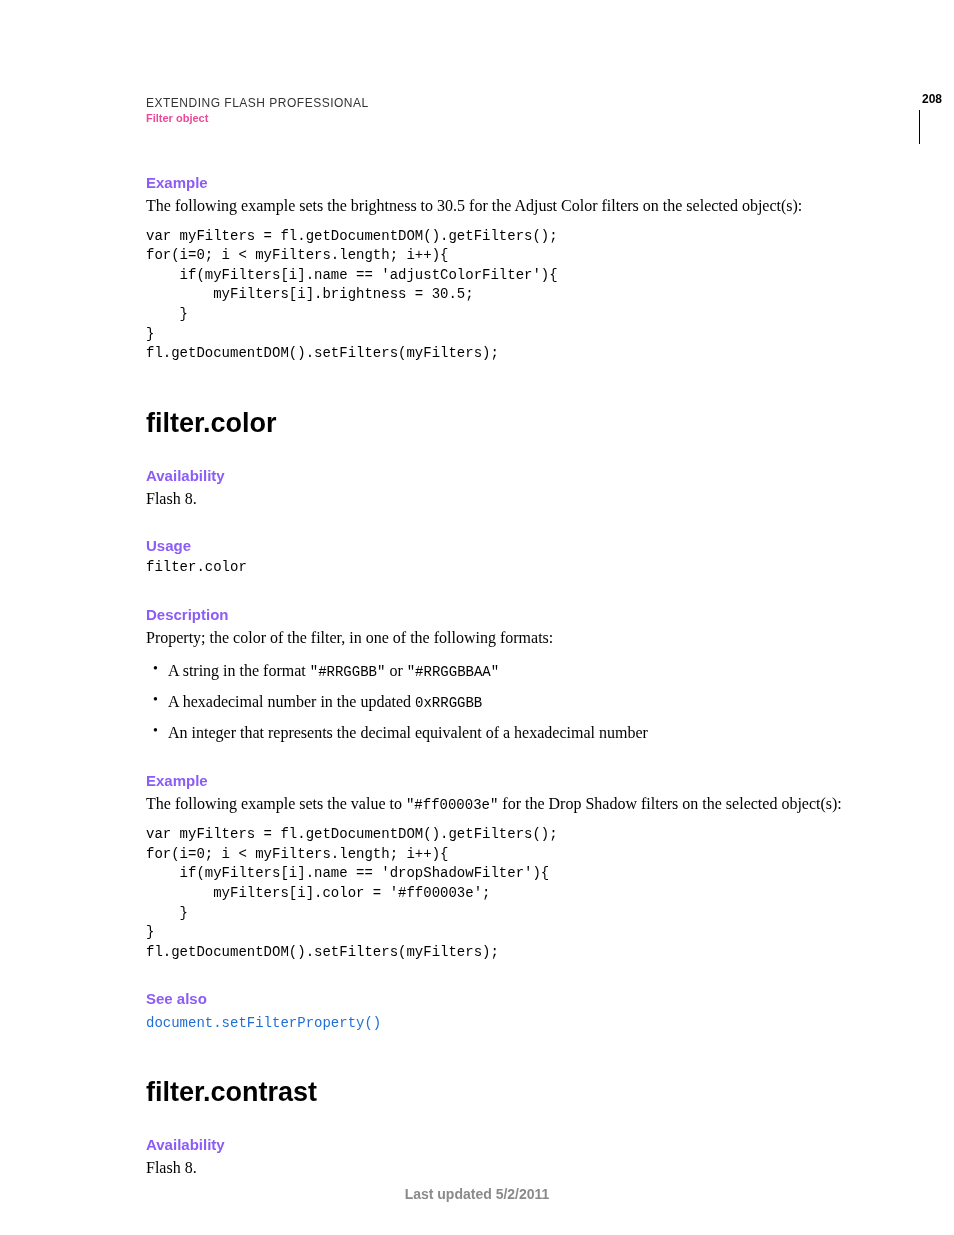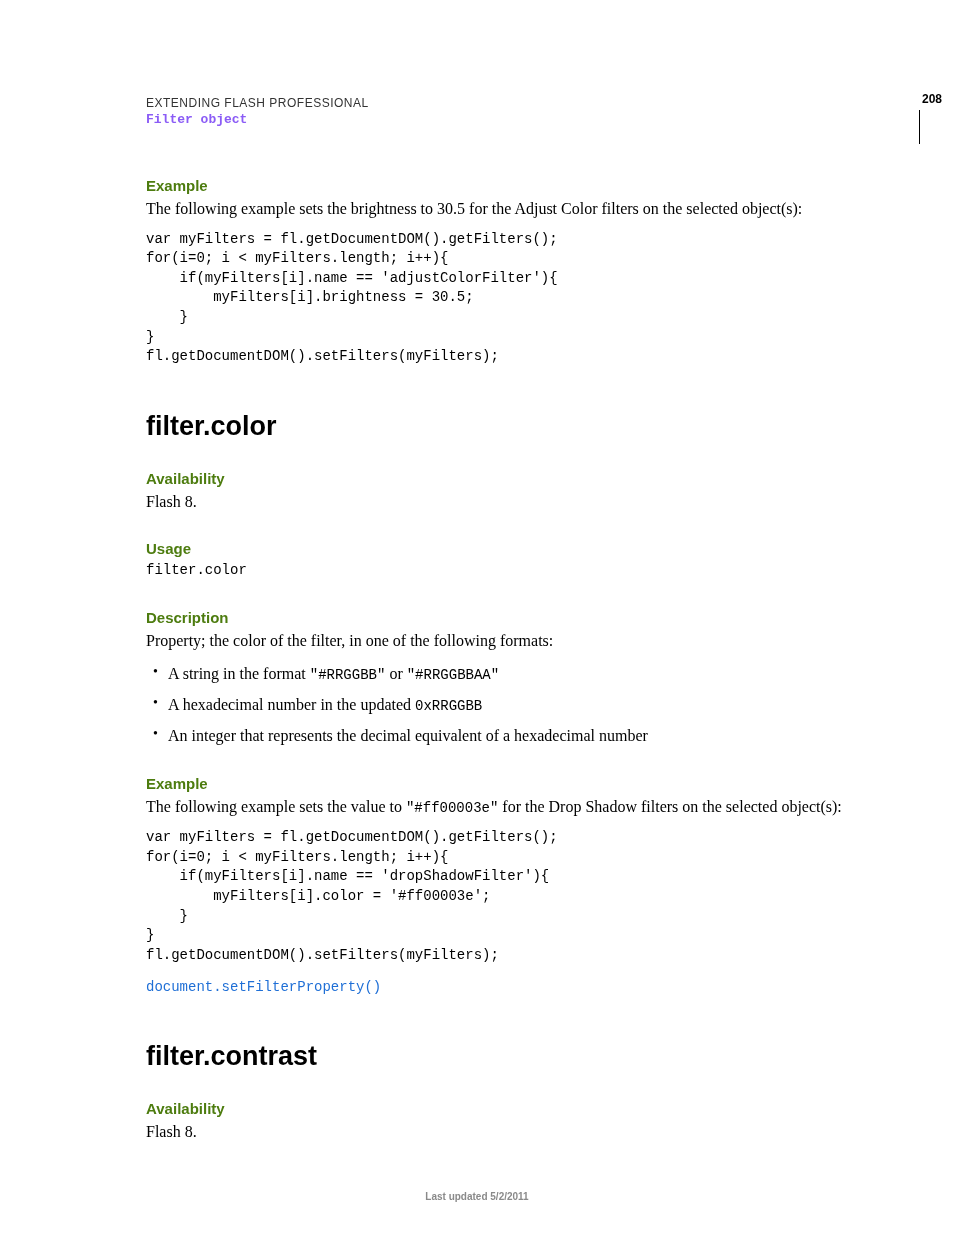--- a/index.html
+++ b/index.html
@@ -21,24 +21,24 @@
     position: relative;
     margin-bottom: 50px;
   }
   .header-line1 {
     font-family: "Myriad Pro", Arial, sans-serif;
     font-size: 12px;
     letter-spacing: 0.5px;
     color: #333;
   }
   .header-line2 {
-    font-family: Liberation Mono, monospace;
-    font-size: 13px;
+    font-family: Liberation Sans, sans-serif;
+    font-size: 11px;
     font-weight: 700;
-    color: #8b5cf6;
+    color: #ec4899;
     margin-top: 2px;
   }
   .page-number {
     position: absolute;
     top: -4px;
     right: -78px;
     font-family: "Myriad Pro", Arial, sans-serif;
     font-size: 12px;
     font-weight: 700;
     color: #000;
@@ -50,21 +50,21 @@
     right: -56px;
     width: 1px;
     height: 34px;
     background: #000;
   }
   .section-heading {
     font-family: "Myriad Pro", Arial, sans-serif;
     font-weight: 700;
     font-size: 15px;
     margin: 28px 0 4px 0;
-    color: #4d7c0f;
+    color: #8b5cf6;
   }
   .body-text {
     font-size: 16px;
     line-height: 1.35;
     margin: 2px 0 10px 0;
     color: #000;
   }
   pre.codeblock {
     font-family: "Courier New", monospace;
     font-size: 14px;
@@ -115,21 +115,21 @@
     font-size: 14px;
   }
   .footer {
     position: absolute;
     bottom: 36px;
     left: 0;
     width: 954px;
     text-align: center;
     font-family: "Myriad Pro", Arial, sans-serif;
     font-weight: 700;
-    font-size: 10px;
+    font-size: 14px;
     color: #8a8a8a;
   }
 </style>
 </head>
 <body>
 
 <div class="page">
 
   <div class="header">
     <div class="header-line1">EXTENDING FLASH PROFESSIONAL</div>
@@ -176,20 +176,21 @@
     <span>The following example sets the value to </span><span class="mono-inline">"#ff00003e"</span><span> for the Drop Shadow filters on the selected object(s):</span>
   </div>
   <pre class="codeblock">var myFilters = fl.getDocumentDOM().getFilters();
 for(i=0; i &lt; myFilters.length; i++){
     if(myFilters[i].name == 'dropShadowFilter'){
         myFilters[i].color = '#ff00003e';
     }
 }
 fl.getDocumentDOM().setFilters(myFilters);</pre>
 
+  <div class="section-heading">See also</div>
   <div class="body-text">
     <a href="#" class="doclink">document.setFilterProperty()</a>
   </div>
 
   <div class="h1-title">filter.contrast</div>
 
   <div class="section-heading">Availability</div>
   <div class="body-text">Flash 8.</div>
 
   <div class="footer">Last updated 5/2/2011</div>

